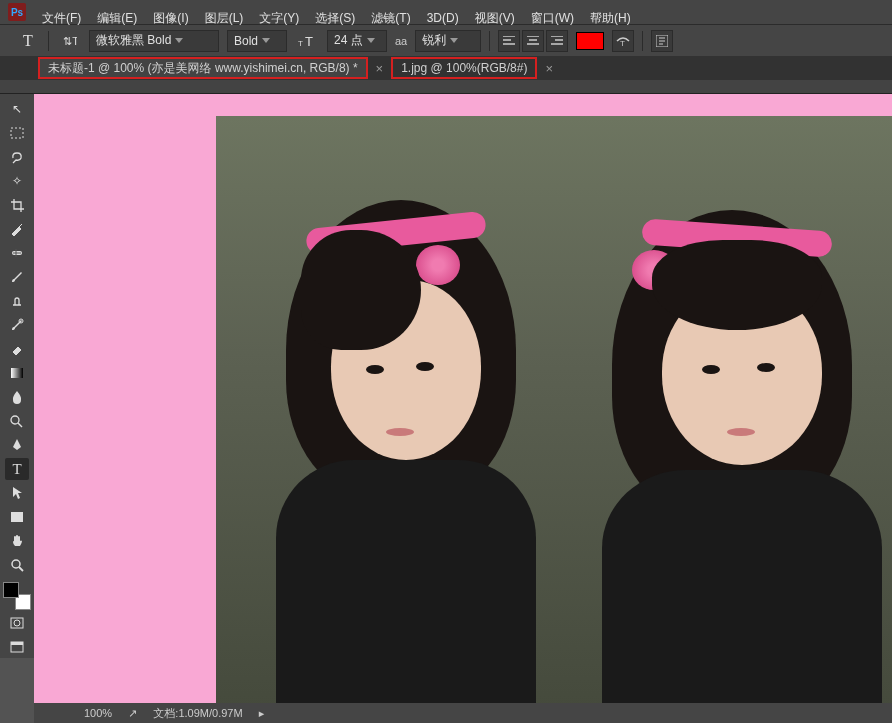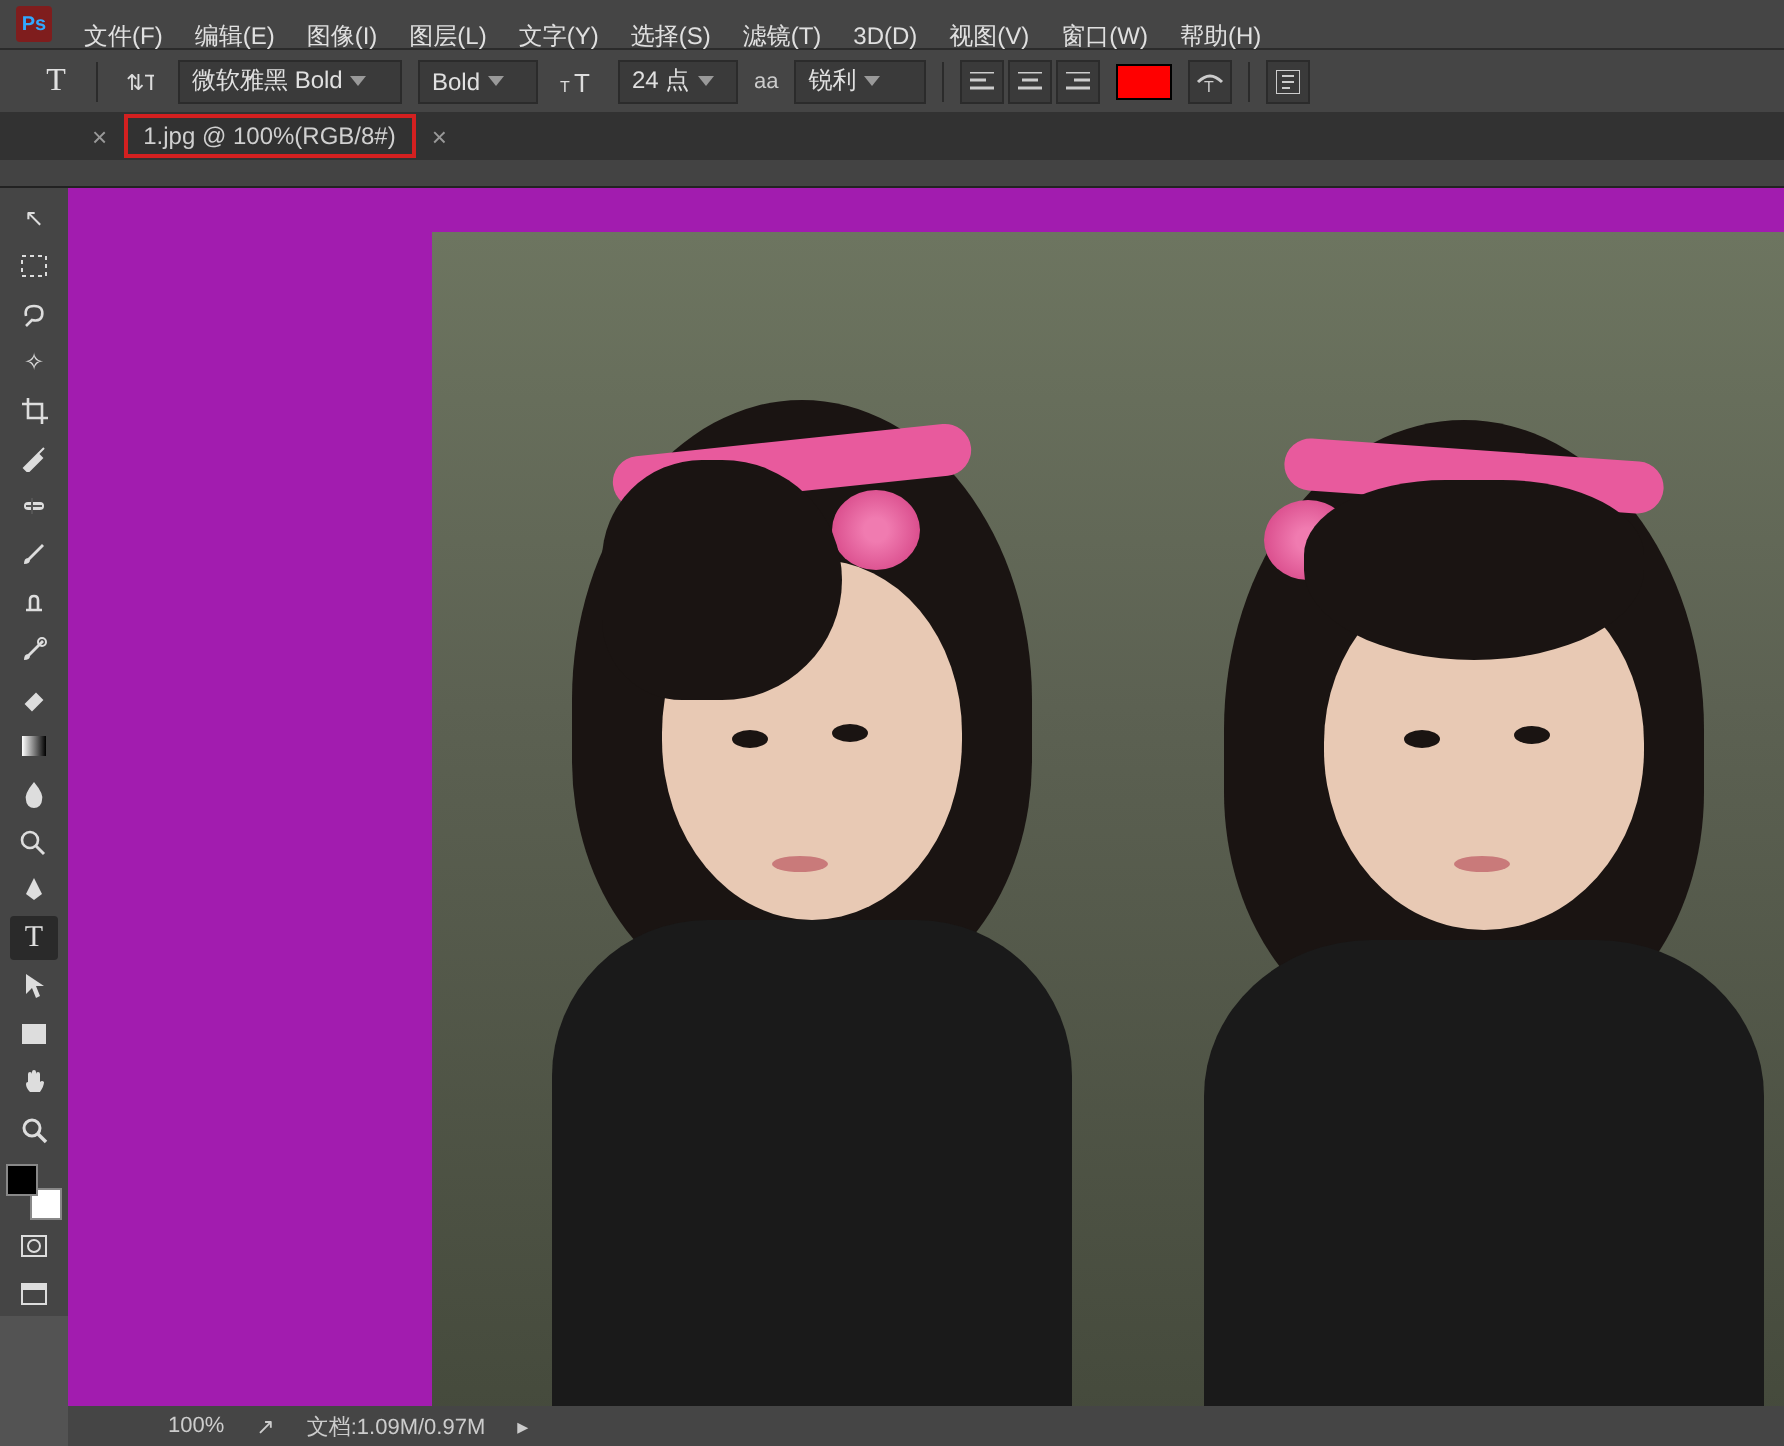--- a/index.html
+++ b/index.html
@@ -21,21 +21,21 @@
 .highlight { border: 2px solid #d42020; }
 .close-x { font-size: 13px; color: #999; cursor: pointer; }
 .main { display: flex; height: calc(723px - 80px); }
 .ruler-corner { width: 34px; height: 14px; background: #434343; border-bottom: 1px solid #222; }
 .toolcol { width: 34px; background: #454545; display: flex; flex-direction: column; align-items: center; padding-top: 4px; gap: 2px; }
 .tool-btn { width: 24px; height: 22px; display: flex; align-items: center; justify-content: center; cursor: pointer; color: #ddd; border-radius: 2px; }
 .tool-btn.active { background: #2a2a2a; }
 .fgbg { position: relative; width: 28px; height: 28px; margin-top: 4px; }
 .fg { position: absolute; width: 16px; height: 16px; background: #000; border: 1px solid #888; top: 0; left: 0; }
 .bg { position: absolute; width: 16px; height: 16px; background: #fff; border: 1px solid #888; bottom: 0; right: 0; }
-.canvas-area { flex: 1; background: #a21caf; display: flex; flex-direction: column; }
+.canvas-area { flex: 1; background: #f9a8d4; display: flex; flex-direction: column; }
 .ruler-h { height: 14px; background: #434343; border-bottom: 1px solid #222; }
 .canvas-viewport { flex: 1; position: relative; overflow: hidden; }
 .photo { position: absolute; left: 182px; top: 22px; width: 676px; height: 594px; overflow: hidden; background: linear-gradient(180deg,#6d7560 0%,#5c6152 40%,#454a3c 100%); }
 .child { position: absolute; bottom: 0; }
 .child.left { left: 30px; width: 320px; height: 540px; }
 .child.right { right: 0; width: 300px; height: 520px; }
 .hair { position: absolute; background: #1a1412; border-radius: 50% 50% 40% 40%; }
 .face { position: absolute; background: #e8c9b4; border-radius: 48% 48% 50% 50%; }
 .headband { position: absolute; height: 26px; background: #e85a9d; border-radius: 14px; transform: rotate(-6deg); }
 .flower { position: absolute; width: 44px; height: 40px; background: radial-gradient(circle,#f07bb0 20%,#d84a8a 80%); border-radius: 50%; }
@@ -64,21 +64,21 @@
 </div>
 
 <div class="options-bar">
   <div class="tool-icon-sm" style="font-family:serif;font-size:16px">T</div>
   <div class="divider-v"></div>
   <div class="tool-icon-sm">
     <svg width="16" height="16" viewBox="0 0 16 16">
         <text x="2" y="12" font-size="11" fill="#ddd">⇅T</text>
       </svg>
   </div>
-  <div class="dropdown" style="width:112px">
+  <div class="dropdown" style="width:130px">
     <span>微软雅黑 Bold</span>
     <span class="caret"></span>
   </div>
   <div class="dropdown" style="width:60px">
     <span>Bold</span>
     <span class="caret"></span>
   </div>
   <div class="tool-icon-sm">
     <svg width="18" height="16" viewBox="0 0 18 16">
         <text x="0" y="13" font-size="8" fill="#ddd">T</text>
@@ -122,20 +122,23 @@
   <div class="divider-v"></div>
   <div class="btn-sq">
       <svg width="12" height="12">
         <rect x="0" y="0" width="12" height="12" fill="none" stroke="#ccc"></rect>
         <path d="M3 3h6M3 6h6M3 9h4" stroke="#ccc"></path>
       </svg>
     </div>
 </div>
 
 <div class="tabs-row">
+  <div class="doc-tab active highlight">
+    <span>未标题-1 @ 100% (亦是美网络 www.yishimei.cn, RGB/8) *</span>
+  </div>
   <span class="close-x" style="margin:0 8px">×</span>
   <div class="doc-tab highlight">
     <span>1.jpg @ 100%(RGB/8#)</span>
   </div>
   <span class="close-x" style="margin:0 8px">×</span>
 </div>
 
 <div class="main">
   <div style="display:flex;flex-direction:column">
     <div class="ruler-corner"></div>

